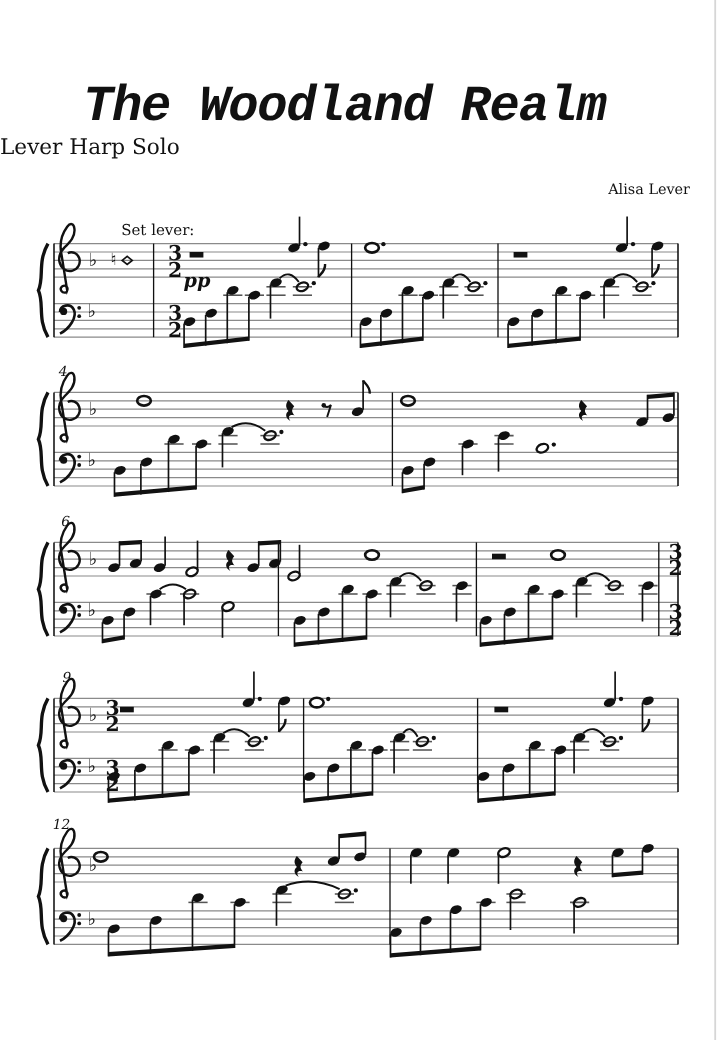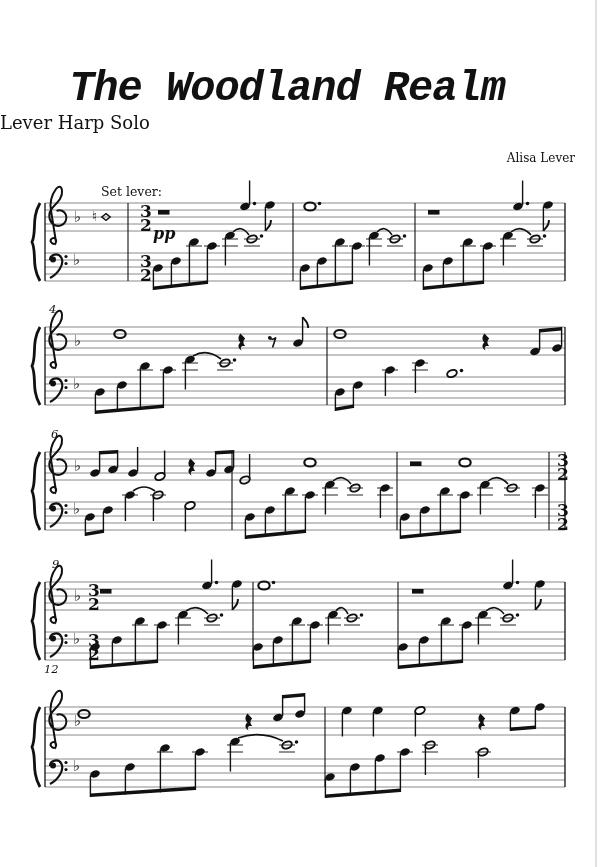--- a/index.html
+++ b/index.html
@@ -12,21 +12,21 @@
             font-size:18px;font-family:"DejaVu Serif", serif;}
   .composer{position:absolute;right:27px;top:151px;font-size:12px;
             font-family:"DejaVu Serif", serif;}
   .setlever{position:absolute;left:73px;top:184px;font-size:12.5px;margin-left:28px;}
   .tempo{position:absolute;left:141px;top:181px;font-size:13.5px;white-space:nowrap;}
   .tempo svg{vertical-align:-3px;margin:0 3px 0 2px;}
   .pp{position:absolute;left:153px;top:224px;font-size:16px;font-style:italic;
       font-weight:bold;font-family:"DejaVu Serif", serif;}
   .mn{position:absolute;font-size:11.5px;font-style:italic;font-family:"DejaVu Serif", serif;}
   .mn-1{left:49px;top:302px}.mn-2{left:51px;top:427px}
-  .mn-3{left:52px;top:557px}.mn-4{left:44px;top:662px}
+  .mn-3{left:52px;top:557px}.mn-4{left:44px;top:680px}
   #score{position:absolute;left:0;top:0;}
 </style>
 </head>
 <body>
 
 <div class="page">
   <div class="title">The Woodland Realm</div>
   <div class="subtitle">Lever Harp Solo</div>
   <div class="composer">Alisa Lever</div>
 

